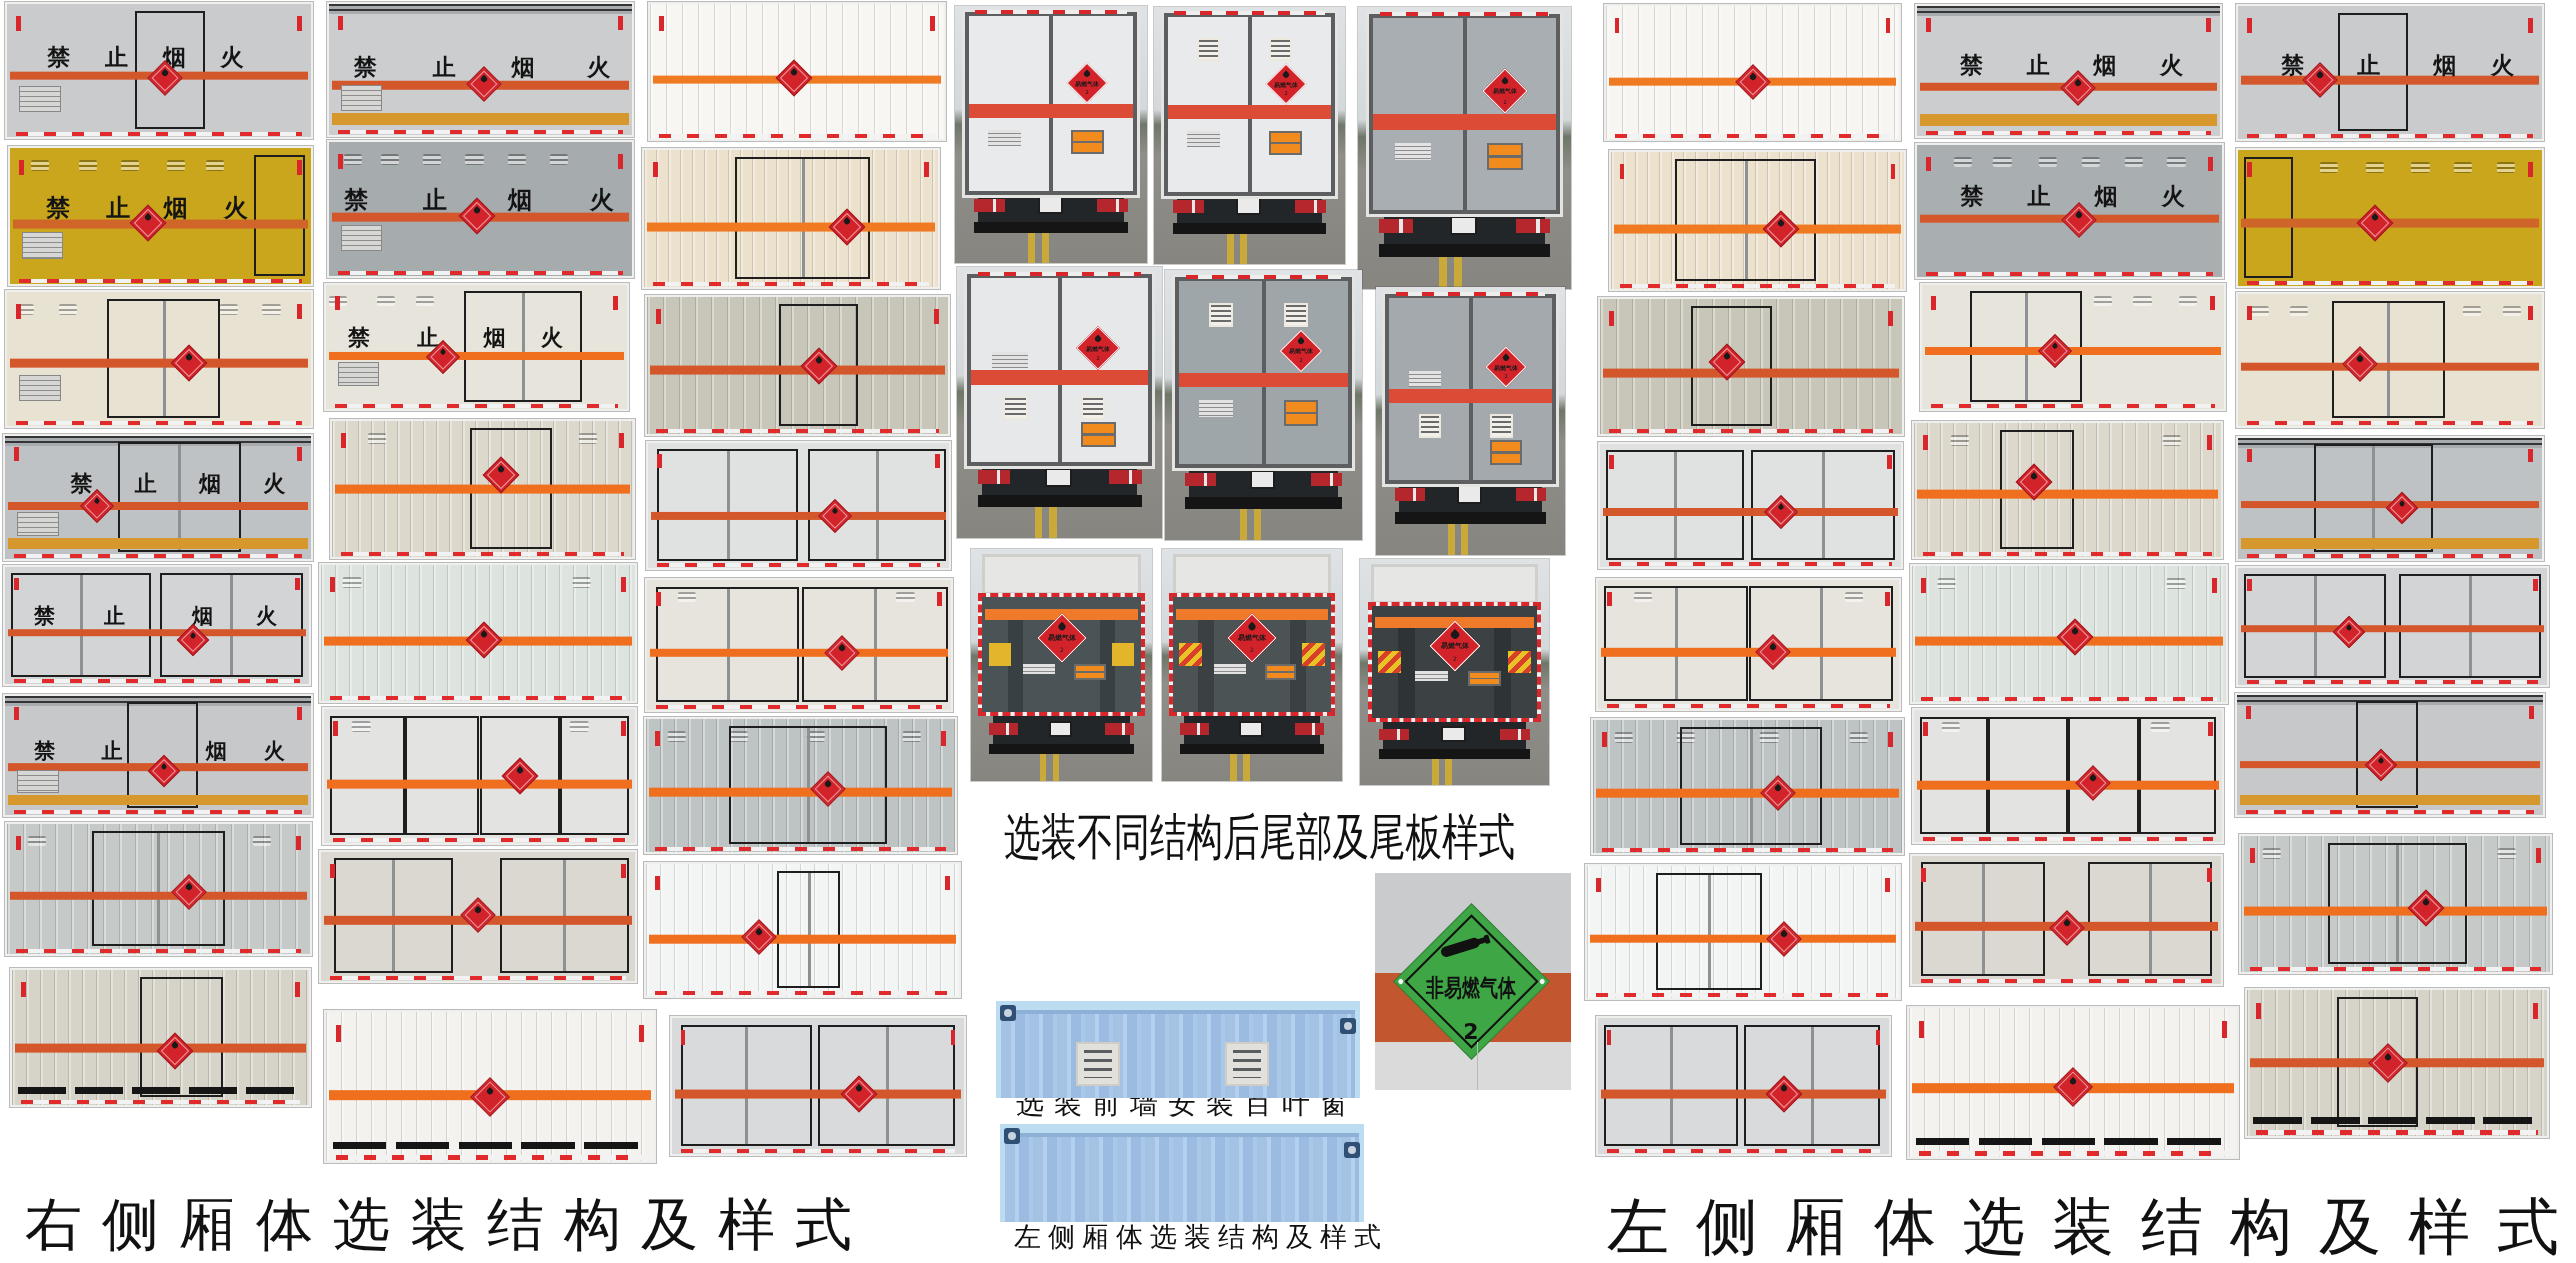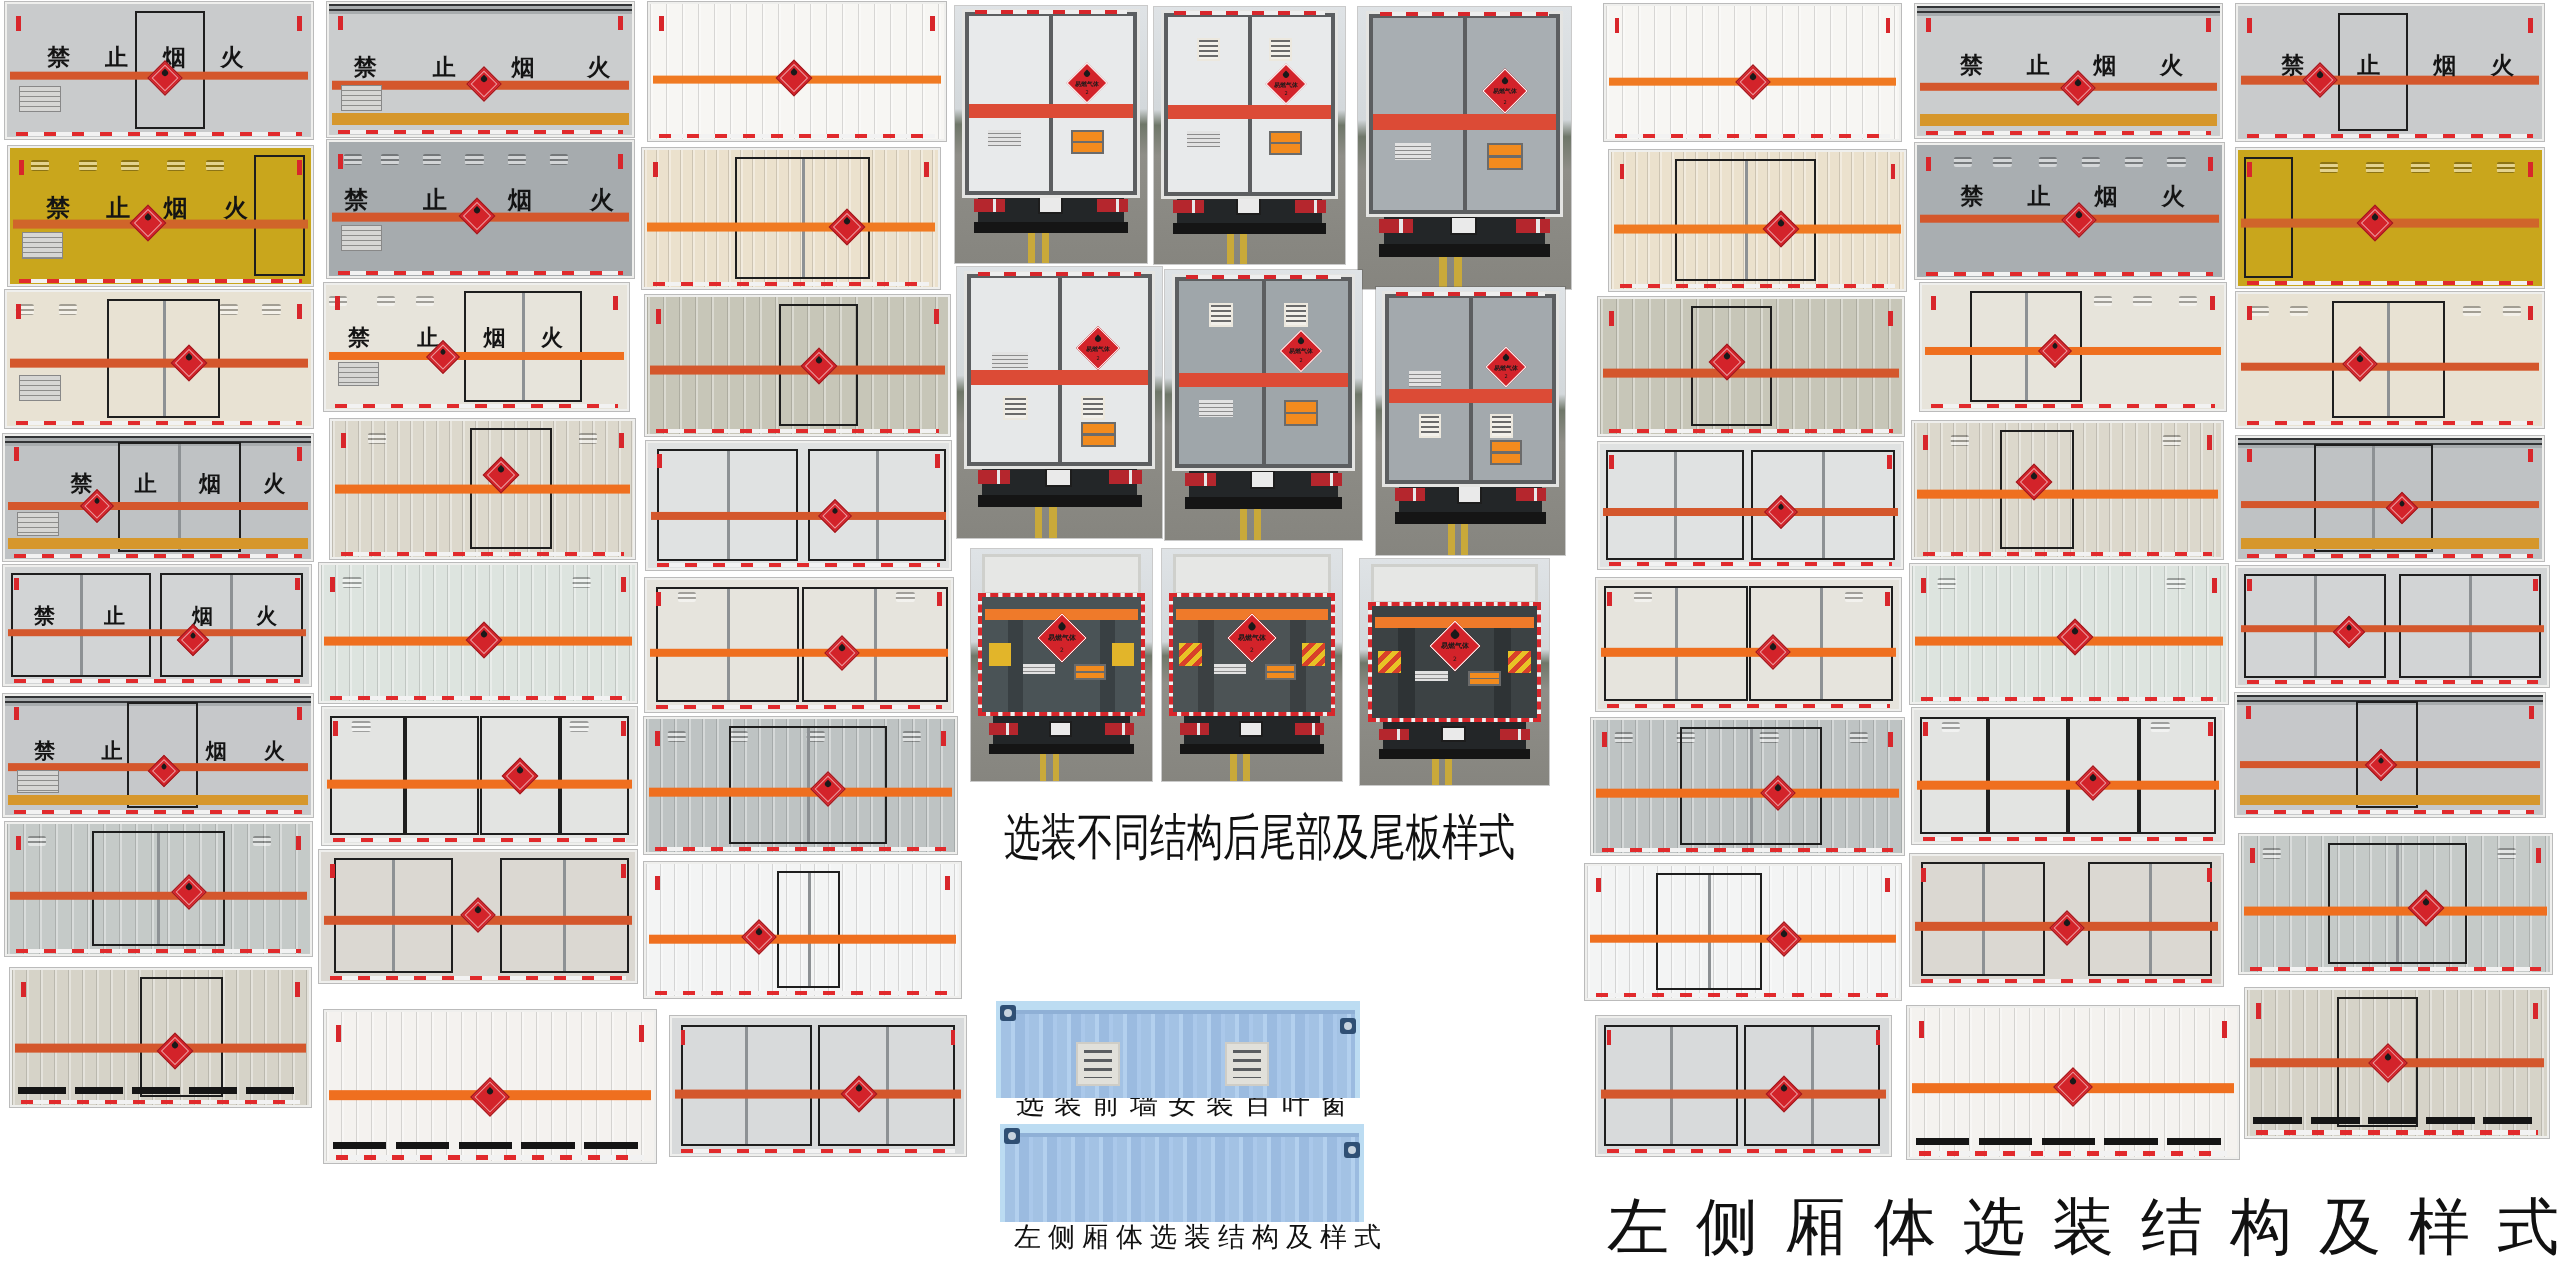--- a/index.html
+++ b/index.html
@@ -717,16 +717,31 @@
     </div>
   <div class="caption cap-fw1">选装前墙安装百叶窗</div>
 
   <div class="fwall fw2">
     <div class="fw-panel"></div>
     <div class="fw-corner l"></div>
     <div class="fw-corner r"></div>
   </div>
   <div class="caption cap-fw2">左侧厢体选装结构及样式</div>
 
-
+  <div class="placard">
+    <div class="pl-diamond">
+      <div class="pl-inner"></div>
+    </div>
+    <svg class="pl-icon" viewBox="0 0 60 30">
+      <g transform="rotate(-17 30 15)">
+        <rect x="2" y="10" width="42" height="11" rx="5.5" fill="#111"></rect>
+        <rect x="42" y="12.5" width="9" height="6" fill="#111"></rect>
+        <rect x="50" y="11" width="5" height="9" rx="1" fill="#111"></rect>
+      </g>
+    </svg>
+    <div class="pl-text">非易燃气体</div>
+    <div class="pl-num">2</div>
+  </div>
+
+  <div class="caption cap-right">右侧厢体选装结构及样式</div>
   <div class="caption cap-left">左侧厢体选装结构及样式</div>
 </div>
 
 
 </body></html>

